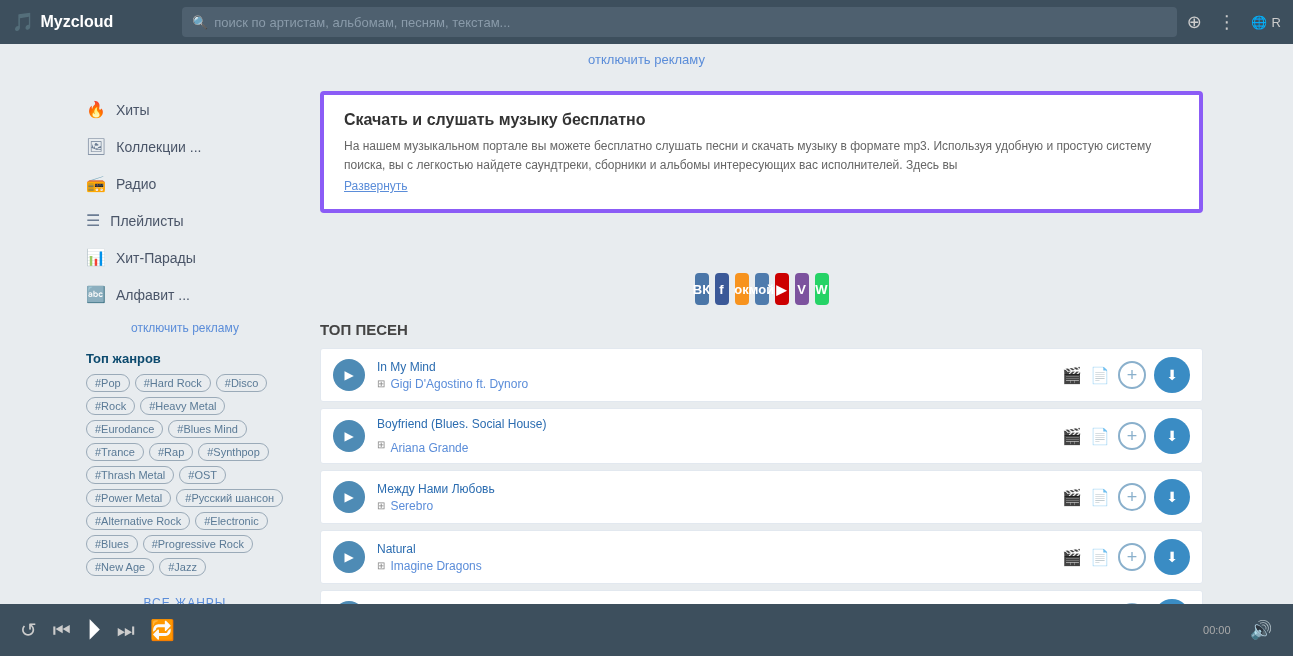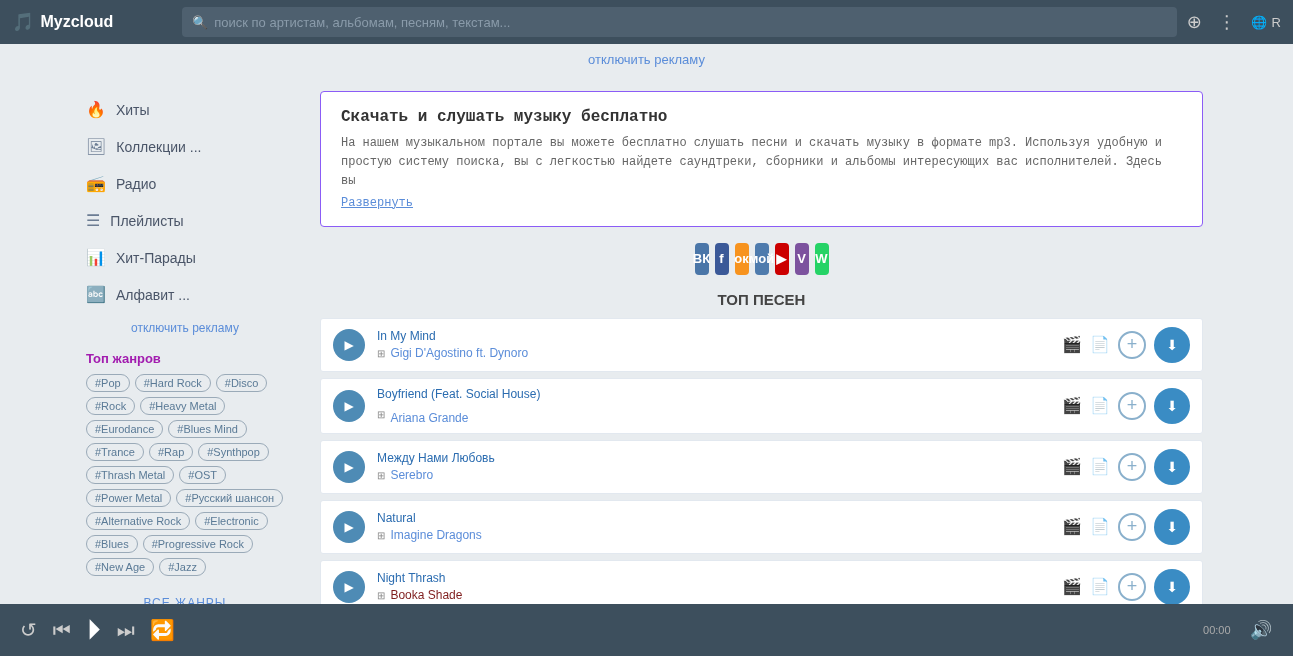--- a/index.html
+++ b/index.html
@@ -79,21 +79,21 @@
     }
     .sidebar-icon { font-size: 16px; color: #6b7c93; }
     .sidebar-ad {
       text-align: center;
       padding: 8px 0;
       color: #5b8dd9;
       font-size: 12px;
       cursor: pointer;
     }
     .genre-section { padding: 8px 16px; }
-    .genre-title { font-size: 13px; font-weight: bold; color: #a21caf; margin-bottom: 8px; }
+    .genre-title { font-size: 13px; font-weight: bold; color: #0c4a6e; margin-bottom: 8px; }
     .genre-tags { display: flex; flex-wrap: wrap; gap: 5px; }
     .genre-tag {
       border: 1px solid #9aaab8;
       border-radius: 12px;
       padding: 2px 8px;
       font-size: 11px;
       color: #5a7a96;
       cursor: pointer;
       white-space: nowrap;
     }
@@ -108,45 +108,45 @@
 
     
     .content {
       flex: 1;
       padding: 16px 20px;
     }
 
     
     .intro-box {
       background: #fff;
-      border: 1px solid #8b5cf6;
+      border: 4px solid #8b5cf6;
       border-radius: 4px;
       padding: 16px 20px;
       margin-bottom: 16px;
-      font-family: Liberation Mono, monospace;
     }
     .intro-title { font-size: 16px; font-weight: bold; color: #333; margin-bottom: 8px; }
     .intro-text { font-size: 12px; color: #666; line-height: 1.6; }
     .intro-expand { color: #5b8dd9; cursor: pointer; text-decoration: underline; font-size: 12px; display: inline-block; margin-top: 4px; }
 
     
     .social-buttons {
       display: flex; justify-content: center; gap: 6px;
       margin: 12px 0 16px;
     }
     .social-btn {
       width: 14px; height: 32px;
       border-radius: 4px;
       display: flex; align-items: center; justify-content: center;
       color: white; font-size: 13px; font-weight: bold;
       cursor: pointer;
-    }
-
-    
-    .section-title { font-size: 15px; font-weight: bold; color: #444; margin-bottom: 10px; text-align: center; }
+      margin-top: 44px;
+    }
+
+    
+    .section-title { font-size: 15px; font-weight: bold; color: #444; margin-bottom: 10px; }
     .song-list { }
     .song-item {
       display: flex; align-items: center;
       background: #fff;
       border: 1px solid #e2e8ef;
       border-radius: 3px;
       margin-bottom: 6px;
       padding: 8px 12px;
       gap: 12px;
     }
@@ -319,21 +319,21 @@
     <div class="song-actions">
       <span class="action-icon">🎬</span>
       <span class="action-icon">📄</span>
       <div class="add-btn">+</div>
       <div class="download-btn">⬇</div>
     </div>
   </div>
         <div class="song-item">
     <div class="play-btn">▶</div>
     <div class="song-info">
-      <div class="song-title">Boyfriend (Feat. Social House)</div>
+      <div class="song-title">Boyfriend (Blues. Social House)</div>
       <div class="song-artist">
         <span style="font-size:10px;color:#888;">⊞</span>
         <span style="color:#5b8dd9;cursor:pointer;margin-top:7px;">Ariana Grande</span>
       </div>
     </div>
     <div class="song-actions">
       <span class="action-icon">🎬</span>
       <span class="action-icon">📄</span>
       <div class="add-btn">+</div>
       <div class="download-btn">⬇</div>

